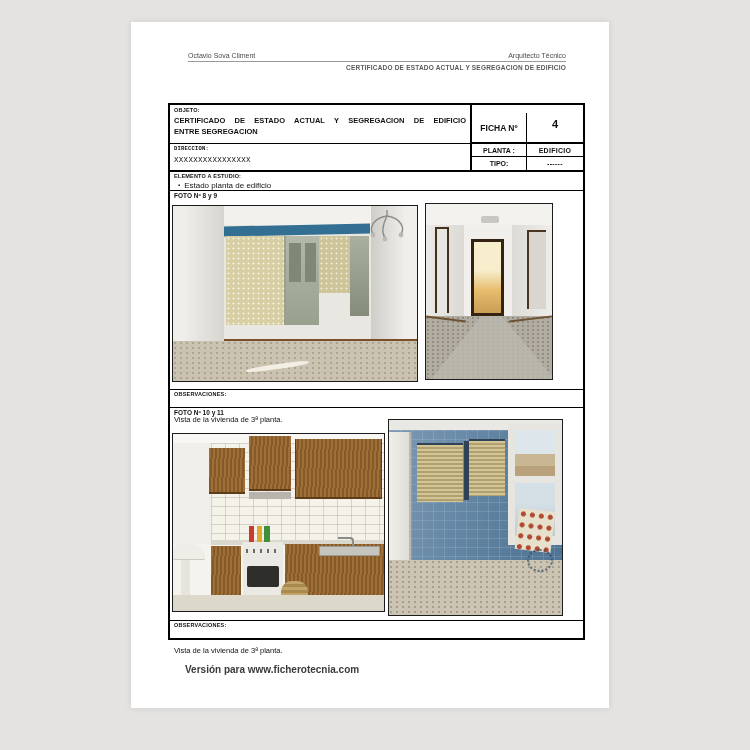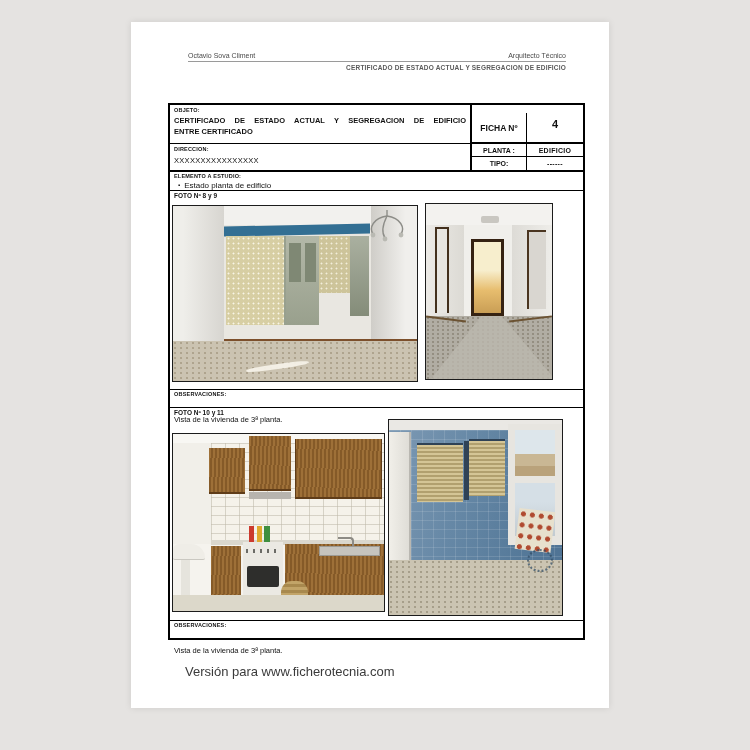--- a/index.html
+++ b/index.html
@@ -15,21 +15,21 @@
 
   
   .tbl { position:absolute; left:37px; top:81px; width:417px; height:537px; border:2px solid #000; background:#fff; }
   .lbl { font-size:5.5px; font-weight:bold; letter-spacing:.2px; line-height:1.2; }
   .row-top { display:flex; height:67px; border-bottom:2px solid #000; }
   .col-left { width:302px; border-right:2px solid #000; }
   .cell-objeto { height:39px; border-bottom:1px solid #000; padding:2px 4px 0 4px; }
   .objeto-title { font-size:7.5px; font-weight:bold; line-height:1.55; margin-top:1px; }
   .tl1 { display:block; text-align:justify; text-align-last:justify; }
   .tl2 { display:block; }
-  .cell-direccion { height:26px; padding:2px 4px 0 4px; }
+  .cell-direccion { height:26px; padding:2px 4px 0 4px;font-family:Liberation Mono, monospace; }
   .cell-direccion .val { font-size:7.5px; margin-top:3px; letter-spacing:.3px; }
   .col-right { flex:1; display:flex; flex-direction:column; }
   .ficha-row { height:40px; border-bottom:2px solid #000; display:flex; }
   .ficha-lbl { width:55px; border-right:1px solid #000; display:flex; align-items:center; justify-content:center; font-size:8.5px; font-weight:bold;margin-top:8px; }
   .ficha-val { flex:1; display:flex; align-items:center; justify-content:center; font-size:11px; font-weight:bold; }
   .pt-row { height:13px; display:flex; }
   .pt-row.planta { border-bottom:1px solid #000; }
   .pt-lbl { width:55px; border-right:1px solid #000; display:flex; align-items:center; justify-content:center; font-size:7px; font-weight:bold; }
   .pt-val { flex:1; display:flex; align-items:center; justify-content:center; font-size:7px; font-weight:bold; letter-spacing:.3px; }
   .row-elemento { height:19px; border-bottom:1px solid #000; padding:1px 4px 0 4px; }
@@ -37,21 +37,21 @@
   .blt { font-size:6px; margin:0 4px 0 4px; vertical-align:1px; }
   .row-foto { border-bottom:1px solid #000; padding:1px 4px 0 4px; }
   .row-foto.f89 { height:199px; }
   .row-foto.f1011 { height:213px; }
   .foto-lbl { font-size:6.5px; font-weight:bold; }
   .row-obs { height:18px; border-bottom:1px solid #000; padding:1px 4px 0 4px; }
   .row-obs .val { font-size:7.5px; margin-top:17px; }
   .row-obs.last { height:17px; border-bottom:none; }
 
   
-  .footer { position:absolute; left:54px; top:642px; font-size:13px; color:#3a3a3a; }
+  .footer { position:absolute; left:54px; top:642px; font-size:10px; color:#3a3a3a;font-weight:bold; }
 
   
   .photo { position:absolute; border:1px solid #1c1c1c; overflow:hidden; background:#e9e8e5; }
   .p { position:absolute; }
 
   
   .ph1 { left:41px; top:183px; width:246px; height:177px; }
   .ph1-ceiling { left:0; top:0; right:0; height:13%; background:#f2f1ee; }
   .ph1-wall-left { left:0; top:0; width:21%; height:77%; background:linear-gradient(90deg,#efeeea 20%,#d7d5d0); }
   .ph1-wall-right { right:0; top:0; width:19%; height:81%; background:linear-gradient(270deg,#f0efec 25%,#cfcdc8); }
@@ -154,21 +154,21 @@
       <div class="hdr-title">CERTIFICADO DE ESTADO ACTUAL Y SEGREGACION DE EDIFICIO</div>
     </div>
 
     <div class="tbl">
       <div class="row-top">
         <div class="col-left">
           <div class="cell-objeto">
             <div class="lbl">OBJETO:</div>
             <div class="objeto-title">
               <span class="tl1">CERTIFICADO DE ESTADO ACTUAL Y SEGREGACION DE EDIFICIO</span>
-              <span class="tl2">ENTRE CERTIFICADO</span>
+              <span class="tl2">ENTRE SEGREGACION</span>
             </div>
           </div>
           <div class="cell-direccion">
             <div class="lbl">DIRECCION:</div>
             <div class="val">XXXXXXXXXXXXXXXX</div>
           </div>
         </div>
         <div class="col-right">
           <div class="ficha-row">
             <div class="ficha-lbl">FICHA Nº</div>

